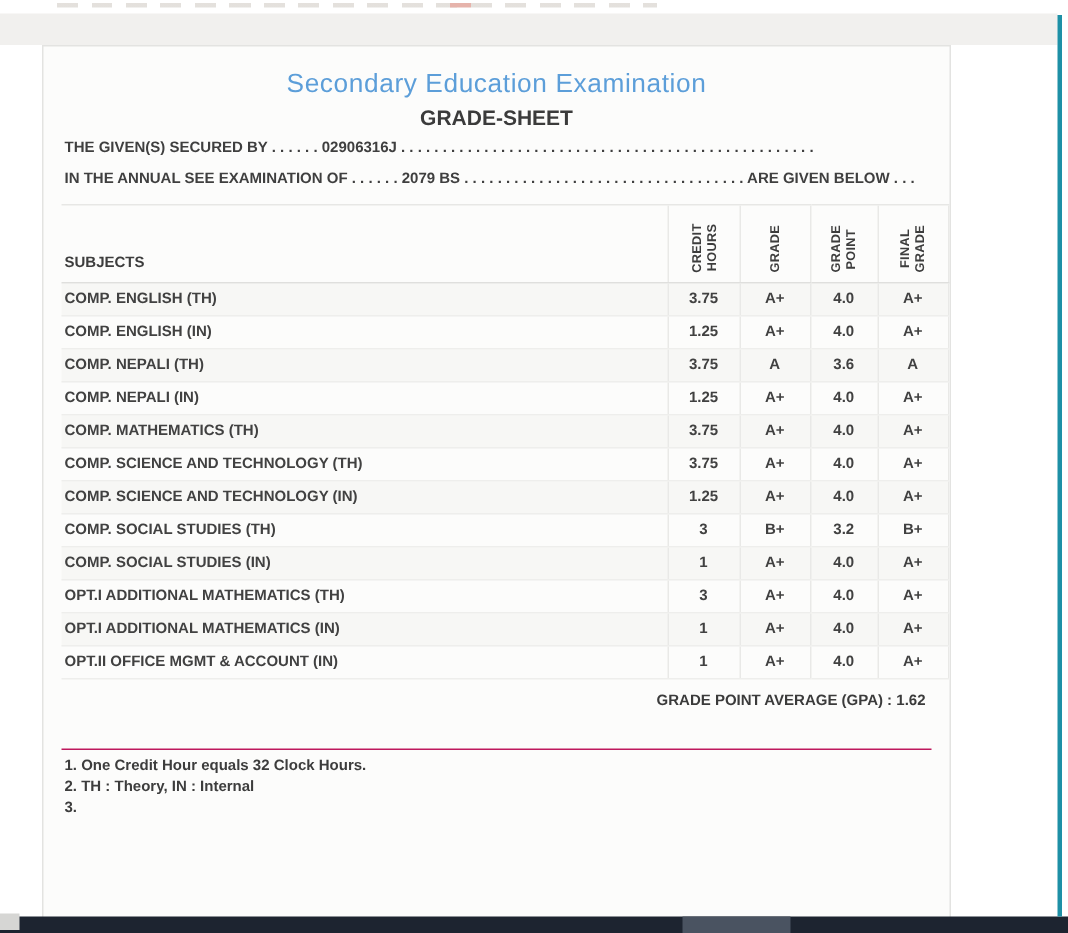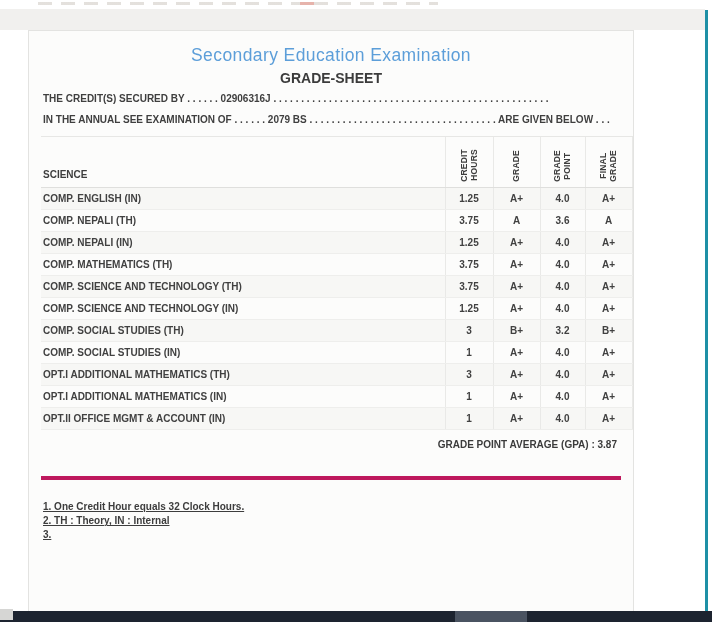--- a/index.html
+++ b/index.html
@@ -55,64 +55,72 @@
     font-weight:700; color:#3d3d3d; }
   .grades tbody td { height:22px; border-bottom:1px solid #eeeeec; font-size:10px;
     font-weight:700; color:#414141; }
   .grades tbody td.subject { text-align:left; padding-left:2px; }
   .grades tbody tr:nth-child(odd)  { background:#f7f7f5; }
   .grades tbody tr:nth-child(even) { background:#fcfcfb; }
 
   .gpa-row { margin-top:8px; height:14px; line-height:14px; text-align:right;
     font-size:10px; font-weight:700; color:#3b3b3b; padding-right:4px; }
 
-  .notes { margin-top:24px; border-top:4px solid #be185d; padding:20px 2px 0;text-decoration:underline; }
+  .notes { margin-top:24px; border-top:1px solid #be185d; padding:4px 2px 0; }
   .note-line { height:14px; line-height:14px; font-size:10px; font-weight:700; color:#3d3d3d; }
 </style>
 </head>
 <body>
 
 <div class="top-remnant"></div>
 <div class="top-remnant-pink"></div>
 <div class="top-strip"></div>
 
 <div class="card">
 
   <div class="title">Secondary Education Examination</div>
   <div class="subtitle">GRADE-SHEET</div>
 
   <div class="info">
-    <div class="info-line">THE CREDIT(S) SECURED BY . . . . . . 02906316J . . . . . . . . . . . . . . . . . . . . . . . . . . . . . . . . . . . . . . . . . . . . . . . . . .</div>
+    <div class="info-line">THE GIVEN(S) SECURED BY . . . . . . 02906316J . . . . . . . . . . . . . . . . . . . . . . . . . . . . . . . . . . . . . . . . . . . . . . . . . .</div>
     <div class="info-line">IN THE ANNUAL SEE EXAMINATION OF . . . . . . 2079 BS . . . . . . . . . . . . . . . . . . . . . . . . . . . . . . . . . . ARE GIVEN BELOW . . .</div>
   </div>
 
   <table class="grades">
     <colgroup>
       <col class="c-subject">
         <col class="c-credit">
         <col class="c-grade">
       <col class="c-point">
         <col class="c-final">
         <col class="c-remarks">
     </colgroup>
     <thead>
       <tr>
-        <th class="subjects">SCIENCE</th>
+        <th class="subjects">SUBJECTS</th>
         <th class="vcol"><span class="vh">CREDIT
 HOURS</span></th>
         <th class="vcol"><span class="vh">GRADE</span></th>
         <th class="vcol"><span class="vh">GRADE
 POINT</span></th>
         <th class="vcol"><span class="vh">FINAL
 GRADE</span></th>
         <th class="vcol last"><span class="vh">REMARKS</span></th>
       </tr>
     </thead>
     <tbody>
 
+        <tr>
+          <td class="subject">COMP. ENGLISH (TH)</td>
+          <td class="vcol">3.75</td>
+          <td class="vcol">A+</td>
+          <td class="vcol">4.0</td>
+          <td class="vcol">A+</td>
+          <td class="vcol last"></td>
+        </tr>
 
         <tr>
           <td class="subject">COMP. ENGLISH (IN)</td>
           <td class="vcol">1.25</td>
           <td class="vcol">A+</td>
           <td class="vcol">4.0</td>
           <td class="vcol">A+</td>
           <td class="vcol last"></td>
         </tr>
 
@@ -203,21 +211,21 @@
           <td class="subject">OPT.II OFFICE MGMT &amp; ACCOUNT (IN)</td>
           <td class="vcol">1</td>
           <td class="vcol">A+</td>
           <td class="vcol">4.0</td>
           <td class="vcol">A+</td>
           <td class="vcol last"></td>
         </tr>
       </tbody>
   </table>
 
-  <div class="gpa-row">GRADE POINT AVERAGE (GPA) : 3.87</div>
+  <div class="gpa-row">GRADE POINT AVERAGE (GPA) : 1.62</div>
 
   <div class="notes">
     <div class="note-line">1. One Credit Hour equals 32 Clock Hours.</div>
     <div class="note-line">2. TH : Theory, IN : Internal</div>
     <div class="note-line">3.</div>
   </div>
 
 </div>
 
 <div class="v-scrollbar"></div>

